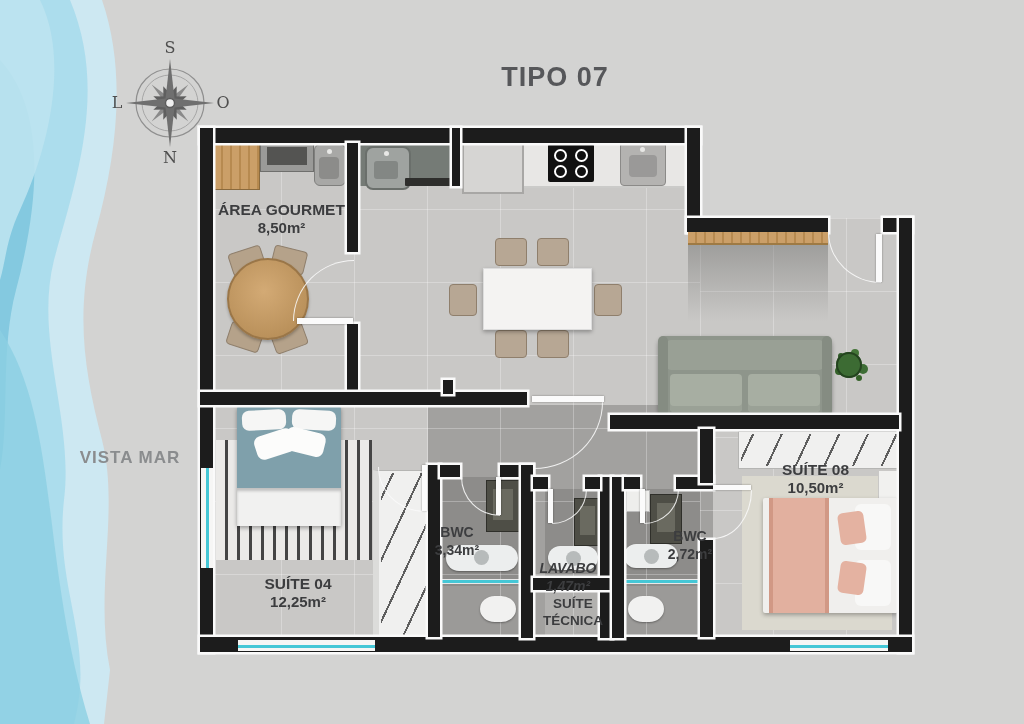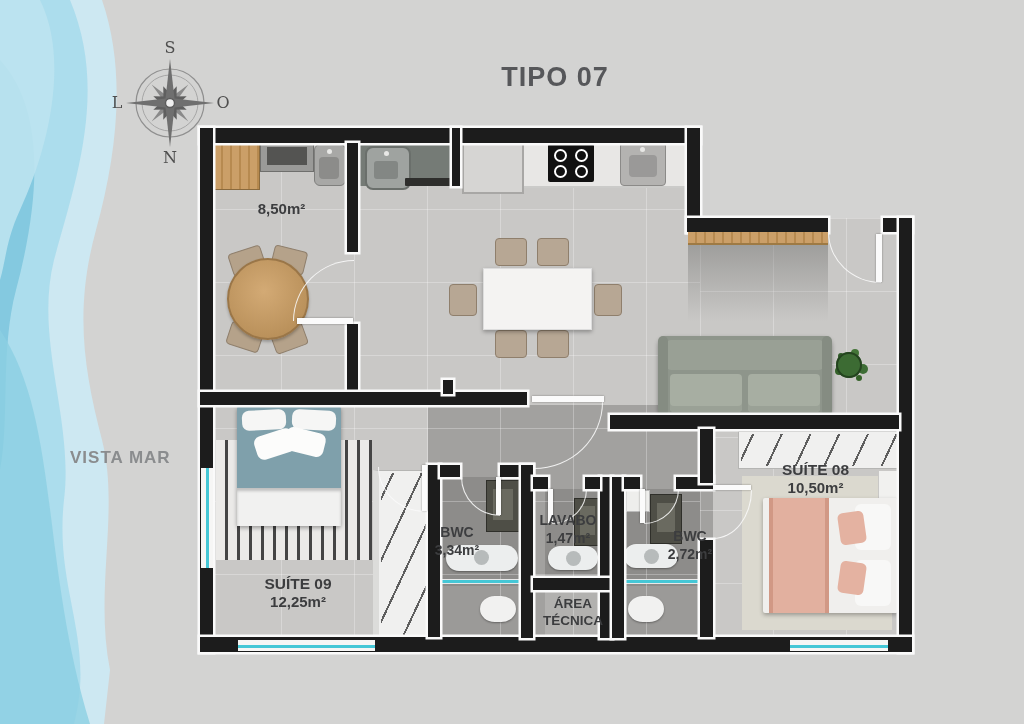--- a/index.html
+++ b/index.html
@@ -5,21 +5,21 @@
   html,body{margin:0;padding:0;}
   body{width:1024px;height:724px;position:relative;background:#d3d3d2;
        font-family:"Liberation Sans",sans-serif;overflow:hidden;}
 
   
   .wave-band{position:absolute;left:0;top:0;width:150px;height:724px;}
 
   
   .title{position:absolute;left:430px;top:62px;width:250px;text-align:center;
          font-size:27px;font-weight:bold;color:#56575a;letter-spacing:1px;}
-  .vista{position:absolute;left:70px;top:448px;width:120px;text-align:left;
+  .vista{position:absolute;left:70px;top:448px;width:120px;text-align:center;
          font-size:17px;font-weight:bold;color:#8a8c8e;letter-spacing:1px;}
 
   
   .compass{position:absolute;left:105px;top:36px;width:130px;height:130px;}
   .compass text{font-family:"DejaVu Serif",serif;font-size:16px;fill:#4f4f4f;}
 
   
   .plan{position:absolute;left:200px;top:128px;width:712px;height:524px;}
   .abs{position:absolute;}
   .floor{position:absolute;background:#c9c8c6;z-index:1;}
@@ -279,41 +279,42 @@
   <div class="leaf" style="left:440px;top:361px;width:5px;height:34px;"></div>
   <div class="arc br" style="left:444px;top:361px;width:34px;height:34px;"></div>
 
   <div class="leaf" style="left:513px;top:357px;width:38px;height:5px;"></div>
   <div class="arc br" style="left:513px;top:362px;width:38px;height:48px;"></div>
 
   <div class="leaf" style="left:222px;top:337px;width:5px;height:46px;"></div>
   <div class="arc bl" style="left:178px;top:339px;width:46px;height:44px;"></div>
 
   <div class="room-label" style="left:-6px;top:72px;width:175px;">
+    <span class="nm">ÁREA GOURMET</span>
     <span class="ar">8,50m²</span>
   </div>
   <div class="room-label" style="left:233px;top:72px;width:240px;">
   </div>
   <div class="room-label" style="left:33px;top:446px;width:130px;">
-    <span class="nm">SUÍTE 09</span>
+    <span class="nm">SUÍTE 04</span>
     <span class="ar">12,25m²</span>
   </div>
   <div class="room-label sm" style="left:222px;top:396px;width:70px;">
     <span class="nm">BWC</span>
     <span class="ar">3,34m²</span>
   </div>
-  <div class="room-label sm" style="left:336px;top:384px;width:64px;">
+  <div class="room-label sm" style="left:336px;top:432px;width:64px;font-style:italic;">
     <span class="nm">LAVABO</span>
     <span class="ar">1,47m²</span>
   </div>
   <div class="room-label sm" style="left:455px;top:400px;width:70px;">
     <span class="nm">BWC</span>
     <span class="ar">2,72m²</span>
   </div>
   <div class="room-label sm" style="left:340px;top:468px;width:66px;">
-    <span class="nm" style="font-size:13.5px;">ÁREA TÉCNICA</span>
+    <span class="nm" style="font-size:13.5px;">SUÍTE TÉCNICA</span>
   </div>
   <div class="room-label" style="left:548px;top:332px;width:135px;">
     <span class="nm">SUÍTE 08</span>
     <span class="ar">10,50m²</span>
   </div>
 
 </div>
 
 </body></html>

